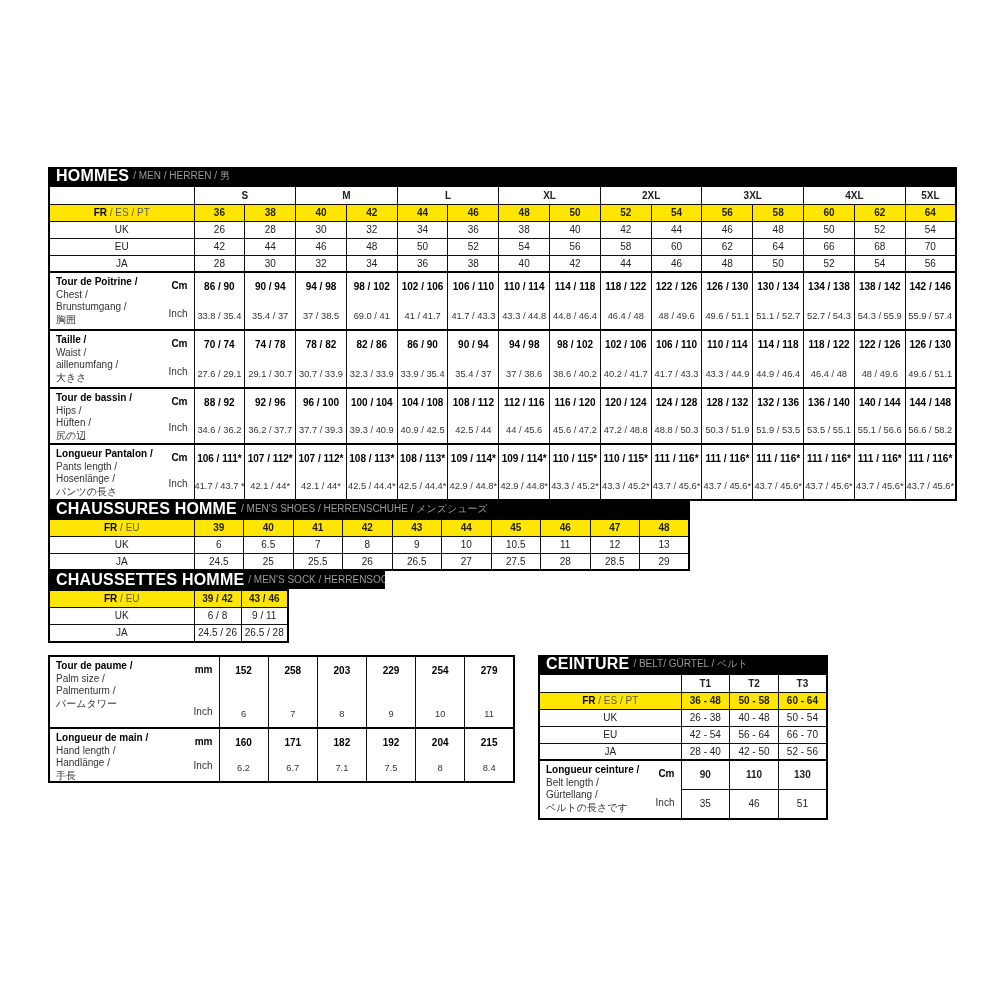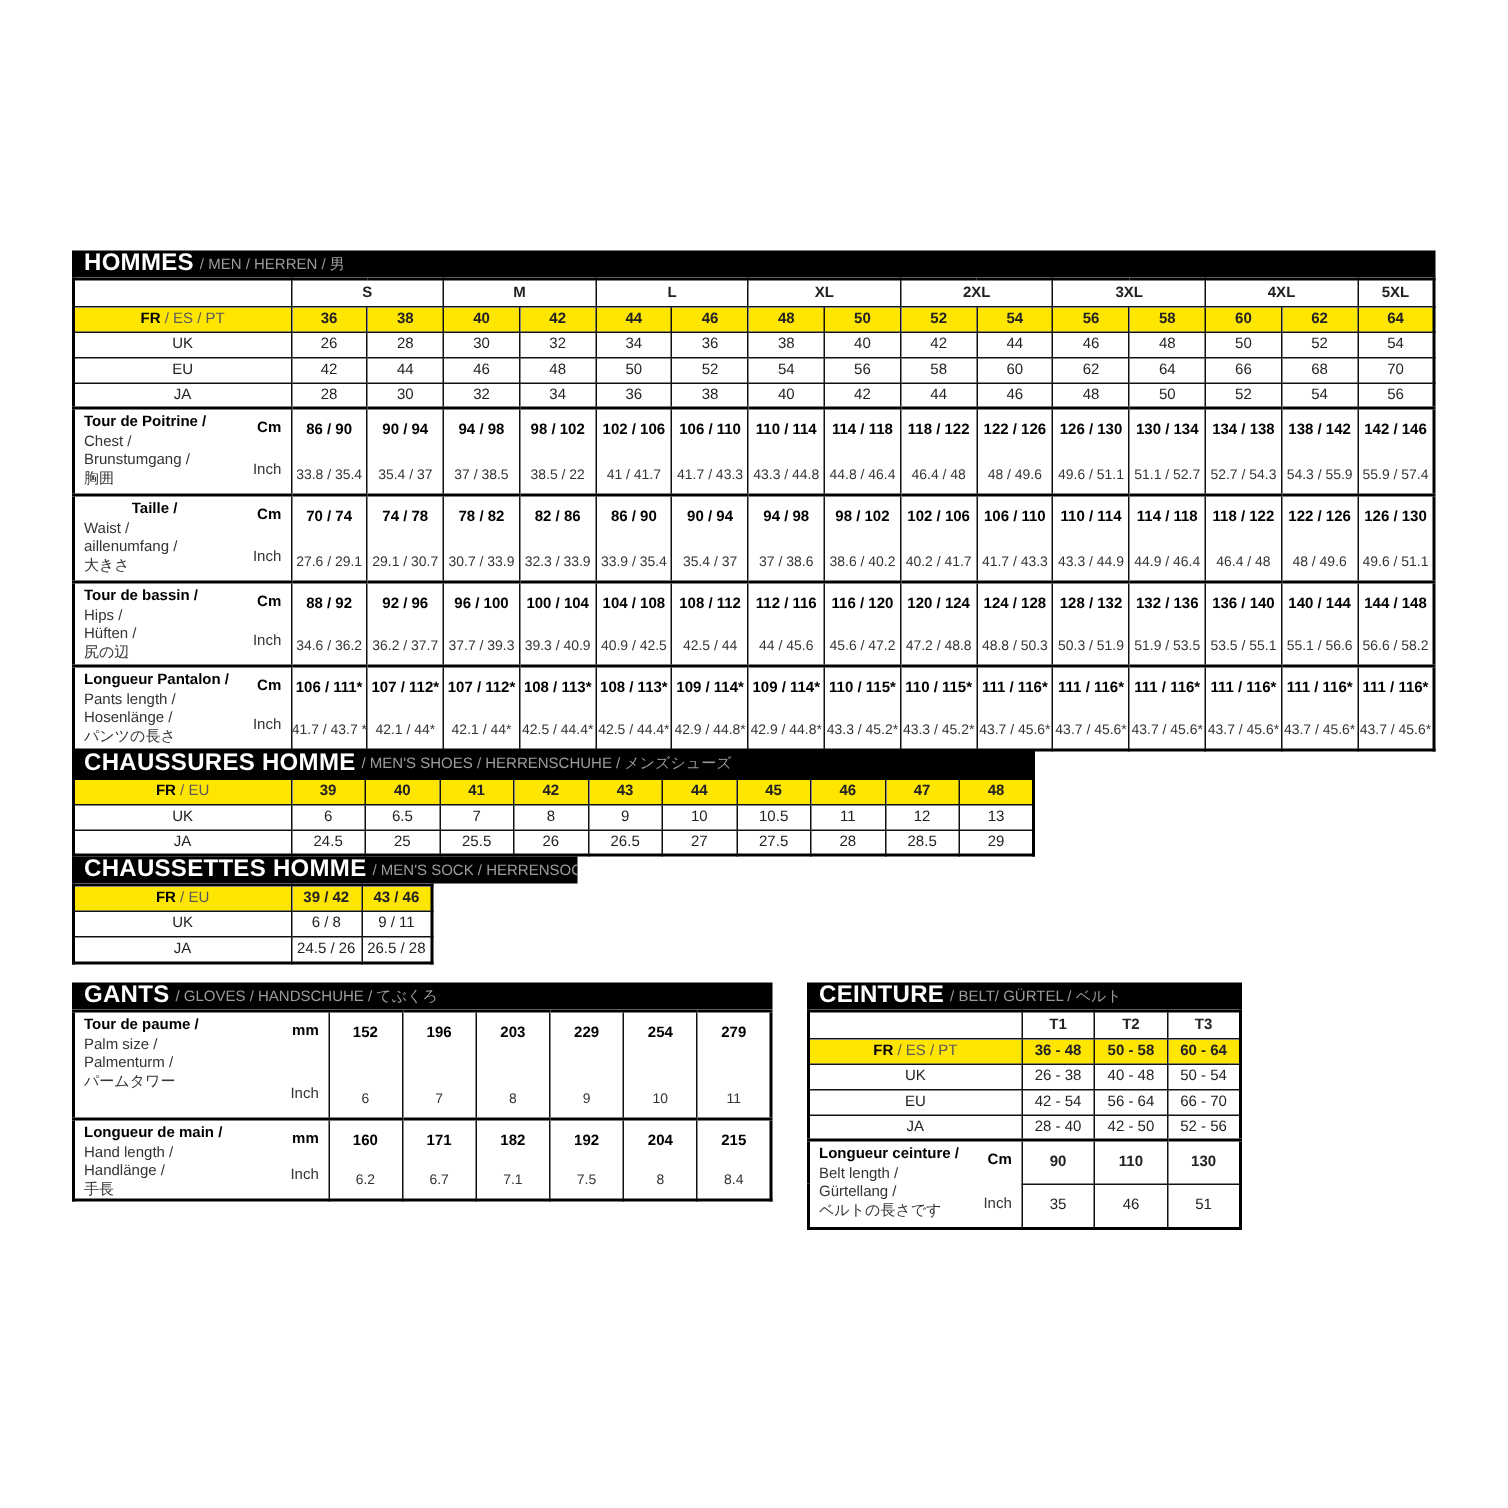--- a/index.html
+++ b/index.html
@@ -13,21 +13,21 @@
   td.lbl{text-align:left;padding-left:7px;box-sizing:border-box;}
   tr.yellow td{background:#FFE600;}
   tr.yellow td.lbl b{color:#000;font-size:10px;}
   td.ybold{font-weight:bold;color:#000;}
   .sub{color:#5a5a5a;text-align:right;}
   td.grp{font-weight:bold;font-size:12px;color:#000;}
   tr.block > td{border-top:2px solid #000;}
   td.bl{position:relative;}
   .blw{position:absolute;left:0;top:0;right:0;bottom:0;display:flex;justify-content:space-between;padding:3px 4px 3px 6px;}
   .lines{line-height:12.6px;text-align:left;}
-  .l1{font-weight:bold;color:#000;font-size:10px;text-align:right;}
+  .l1{font-weight:bold;color:#000;font-size:10px;}
   .l2{color:#333;font-size:10px;}
   .units{display:flex;flex-direction:column;justify-content:space-between;align-items:flex-end;padding:4px 2px 7px 0;}
   .u1{font-weight:bold;color:#000;font-size:10px;}
   .u2{color:#333;font-size:10px;}
   td.dual{position:relative;}
   .dw{position:absolute;left:0;top:0;right:0;bottom:0;display:flex;flex-direction:column;justify-content:space-between;padding:8px 0;box-sizing:border-box;}
   .cv{font-weight:bold;color:#000;font-size:10px;}
   .iv{color:#333;font-size:9.3px;}
   td.thd{font-weight:bold;font-size:11px;color:#000;}
   td.bcm{font-weight:bold;color:#000;}
@@ -162,21 +162,21 @@
           </td>
           <td class="dual">
             <div class="dw">
               <div class="cv">94 / 98</div>
               <div class="iv">37 / 38.5</div>
             </div>
           </td>
           <td class="dual">
             <div class="dw">
               <div class="cv">98 / 102</div>
-              <div class="iv">38.5 / 22</div>
+              <div class="iv">69.0 / 41</div>
             </div>
           </td>
           <td class="dual">
             <div class="dw">
               <div class="cv">102 / 106</div>
               <div class="iv">41 / 41.7</div>
             </div>
           </td>
           <td class="dual">
             <div class="dw">
@@ -637,24 +637,20 @@
     <tr style="height:18px">
       <td class="lbl">JA</td>
     <td>24.5 / 26</td>
           <td>26.5 / 28</td>
         </tr>
   </tbody>
     </table>
 </div>
 
 <div class="tbl" id="t-gloves">
-  <div class="bar">
-    <span class="bt">GANTS</span>
-    <span class="br">/ GLOVES / HANDSCHUHE / てぶくろ</span>
-  </div>
   <table class="sz" style="width:467px">
     <colgroup>
         <col style="width:170px">
       </colgroup>
     <tbody>
     <tr class="block" style="height:72px">
       <td class="lbl bl">
         <div class="blw">
           <div class="lines">
             <div class="l1">Tour de paume /</div>
@@ -669,21 +665,21 @@
         </div>
       </td>
     <td class="dual">
             <div class="dw">
               <div class="cv">152</div>
               <div class="iv">6</div>
             </div>
           </td>
           <td class="dual">
             <div class="dw">
-              <div class="cv">196</div>
+              <div class="cv">258</div>
               <div class="iv">7</div>
             </div>
           </td>
           <td class="dual">
             <div class="dw">
               <div class="cv">203</div>
               <div class="iv">8</div>
             </div>
           </td>
           <td class="dual">

